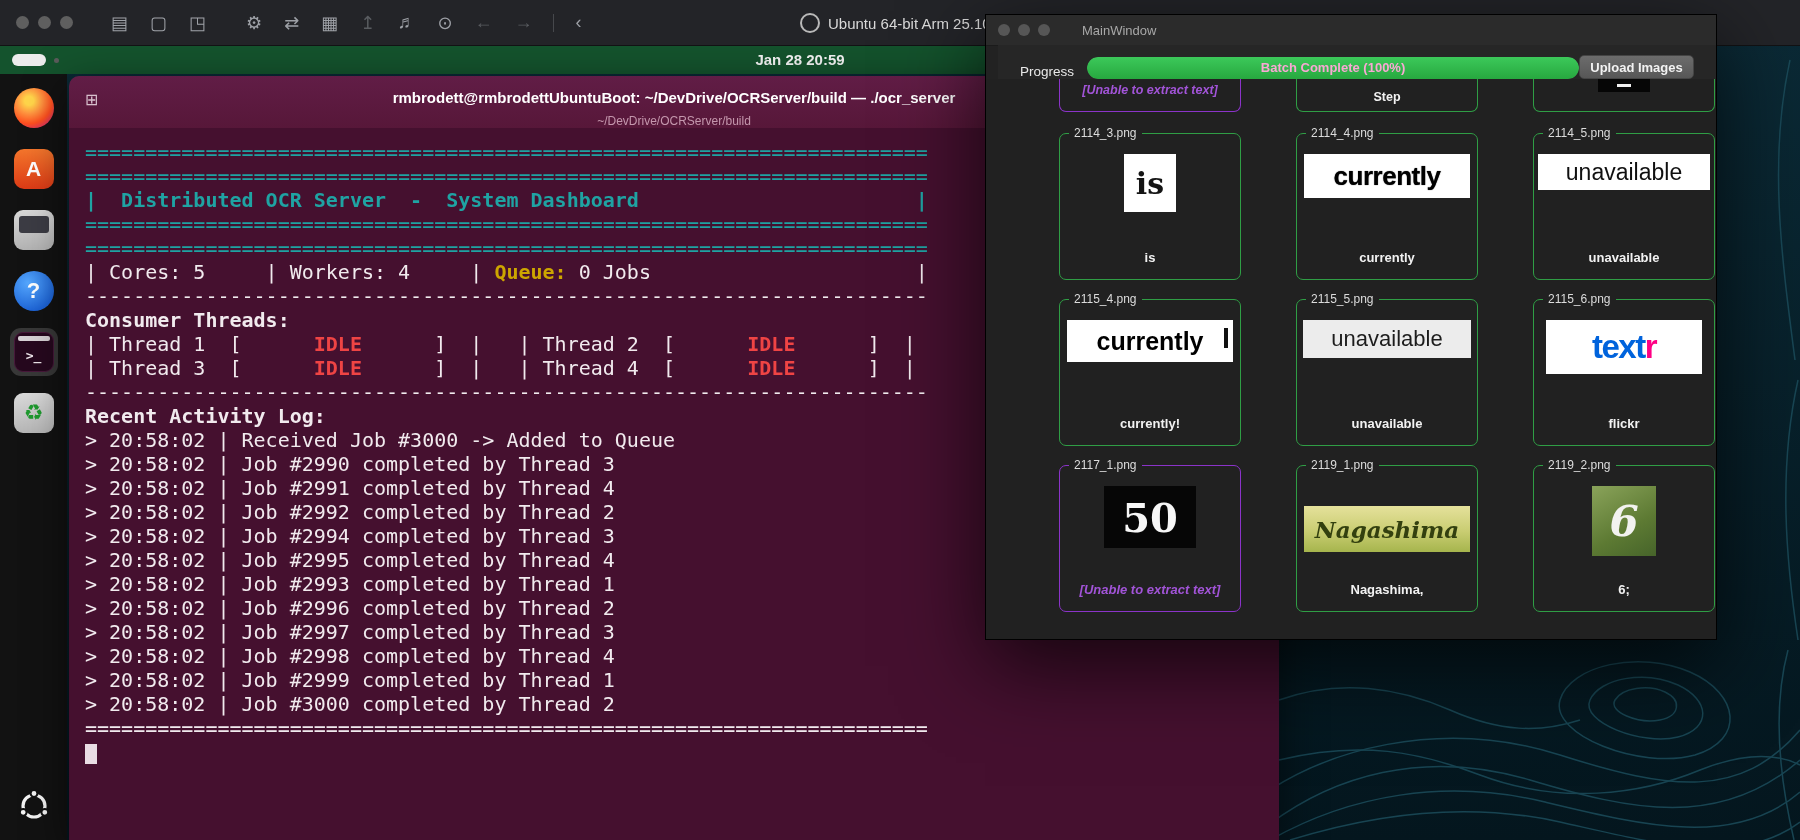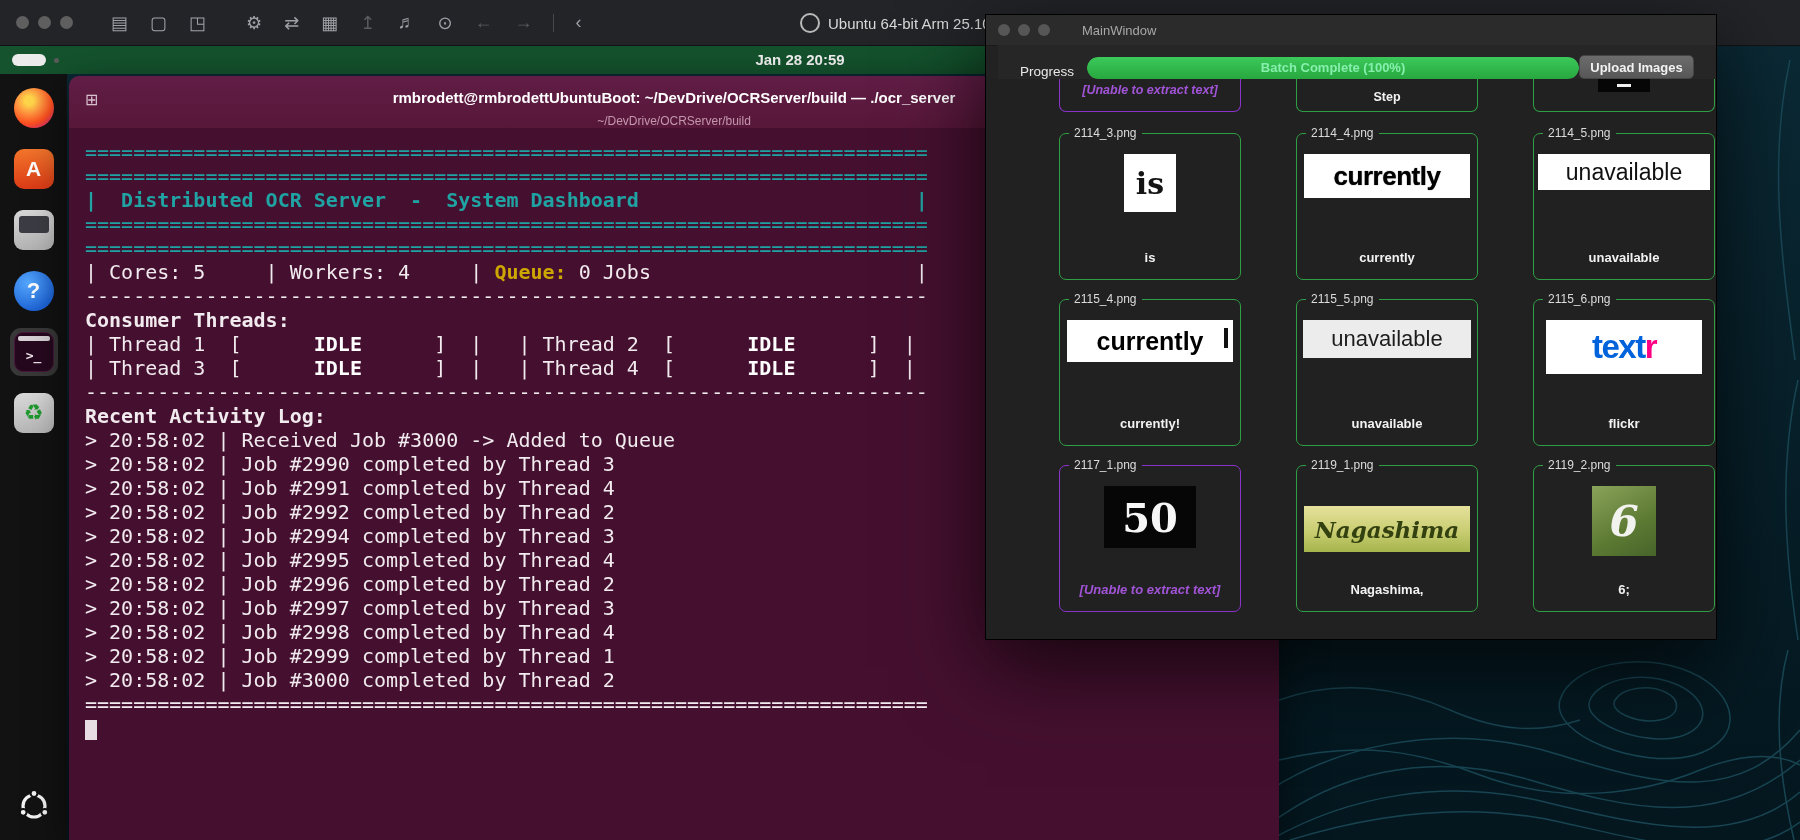--- a/index.html
+++ b/index.html
@@ -55,35 +55,35 @@
     display:flex;flex-direction:column;align-items:center;justify-content:center;border-bottom:1px solid #3c0e2a;}
   #term-title{color:#ffffff;font-size:15px;font-weight:bold;margin-top:12px;}
   #term-subtitle{color:#c497ad;font-size:12px;margin-top:8px;}
   #term-tab-icon{position:absolute;left:16px;top:14px;color:#d7bfcc;font-size:16px;}
   #term-body{position:absolute;top:52px;left:0;right:0;bottom:0;background:#45102f;
     padding:12px 0 0 16px;font-family:"DejaVu Sans Mono",monospace;font-size:20px;color:#f1eaee;}
   .tl{height:24px;line-height:24px;white-space:pre;}
   .cy{color:#1fa3a3;}
   .b{font-weight:bold;}
   .yl{color:#cda600;}
-  .gr{color:#ffffff;}
+  .gr{color:#ef4444;}
   .cursor{display:inline-block;width:12px;height:20px;background:#e9dde4;vertical-align:middle;}
 
   
   #mainwindow{position:absolute;left:985px;top:14px;width:732px;height:626px;background:#222;z-index:5;
     border-radius:0;box-shadow:0 26px 80px rgba(0,0,0,0.7);overflow:hidden;border:1px solid #000;box-sizing:border-box;}
   #mw-titlebar{height:30px;background:#2b2b2b;border-bottom:1px solid #1b1b1b;display:flex;align-items:center;padding:0 12px;}
   .mw-dot{width:12px;height:12px;border-radius:50%;background:#565656;margin-right:8px;flex:none;}
   #mw-title{color:#a8a8a8;font-size:13px;margin-left:24px;}
   #mw-toolbar{position:absolute;top:30px;left:0;right:0;height:34px;background:#262626;
     display:flex;align-items:flex-end;padding:0 22px;box-sizing:border-box;margin-left:12px;}
   #progress-label{color:#e9e9e9;font-size:13.5px;margin-right:13px;}
   #progress-track{width:492px;height:22px;border-radius:11px;background:#3a3a3a;position:relative;overflow:hidden;flex:none;}
   #progress-fill{position:absolute;inset:0;background:linear-gradient(#3cc95a,#27a83f);border-radius:11px;}
-  #progress-text{position:absolute;inset:0;text-align:center;line-height:22px;font-size:13px;font-weight:bold;color:#86efac;}
+  #progress-text{position:absolute;inset:0;text-align:center;line-height:22px;font-size:13px;font-weight:bold;color:#f9a8d4;}
   #upload-btn{margin-left:auto;width:193px;height:24px;border-radius:5px;background:linear-gradient(#6c6c6c,#575757);
     border:1px solid #454545;color:#f2f2f2;font-size:13px;font-weight:bold;text-align:center;line-height:23px;box-sizing:border-box;}
   #mw-content{position:absolute;top:64px;left:0;right:0;bottom:0;background:#212121;overflow:hidden;}
 
   
   #card-grid{position:absolute;left:73px;top:54px;display:grid;grid-template-columns:repeat(3,182px);
     column-gap:55px;grid-auto-rows:147px;row-gap:19px;}
   .card{position:relative;border:1.5px solid #2f9e45;border-radius:7px;box-sizing:border-box;}
   .card.failed{border-color:#8b33c9;}
   .fname{position:absolute;top:-8px;left:9px;background:#212121;padding:0 5px;font-size:12px;color:#dcdcdc;}
@@ -230,20 +230,21 @@
       <div class="tl"><span>| Thread 1  [      </span><span class="gr b">IDLE</span><span>      ]  |   | Thread 2  [      </span><span class="gr b">IDLE</span><span>      ]  |</span></div>
       <div class="tl"><span>| Thread 3  [      </span><span class="gr b">IDLE</span><span>      ]  |   | Thread 4  [      </span><span class="gr b">IDLE</span><span>      ]  |</span></div>
       <div class="tl">----------------------------------------------------------------------</div>
       <div class="tl b">Recent Activity Log:</div>
       <div class="tl">&gt; 20:58:02 | Received Job #3000 -&gt; Added to Queue</div>
       <div class="tl">&gt; 20:58:02 | Job #2990 completed by Thread 3</div>
       <div class="tl">&gt; 20:58:02 | Job #2991 completed by Thread 4</div>
       <div class="tl">&gt; 20:58:02 | Job #2992 completed by Thread 2</div>
       <div class="tl">&gt; 20:58:02 | Job #2994 completed by Thread 3</div>
       <div class="tl">&gt; 20:58:02 | Job #2995 completed by Thread 4</div>
+      <div class="tl">&gt; 20:58:02 | Job #2993 completed by Thread 1</div>
       <div class="tl">&gt; 20:58:02 | Job #2996 completed by Thread 2</div>
       <div class="tl">&gt; 20:58:02 | Job #2997 completed by Thread 3</div>
       <div class="tl">&gt; 20:58:02 | Job #2998 completed by Thread 4</div>
       <div class="tl">&gt; 20:58:02 | Job #2999 completed by Thread 1</div>
       <div class="tl">&gt; 20:58:02 | Job #3000 completed by Thread 2</div>
       <div class="tl">======================================================================</div>
       <div class="tl"><span class="cursor"></span></div>
     </div>
   </div>
 

